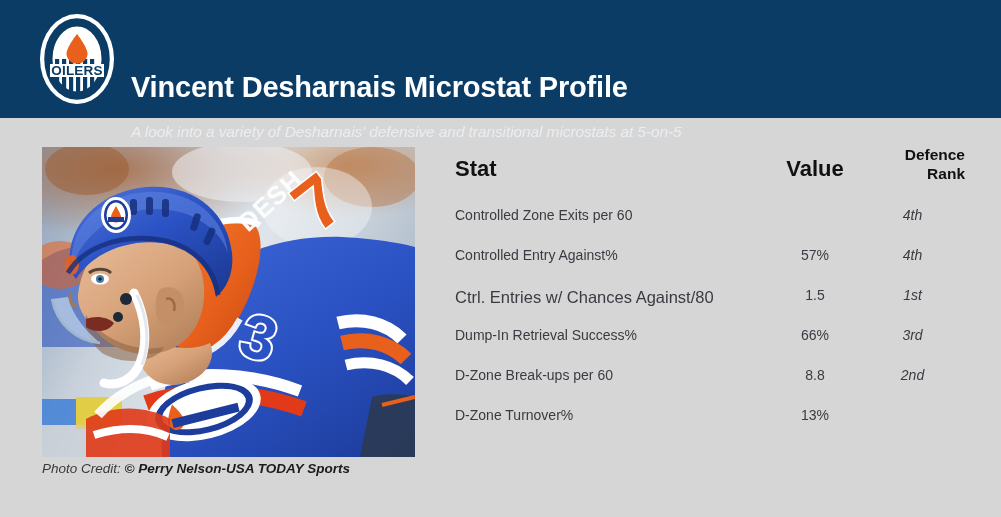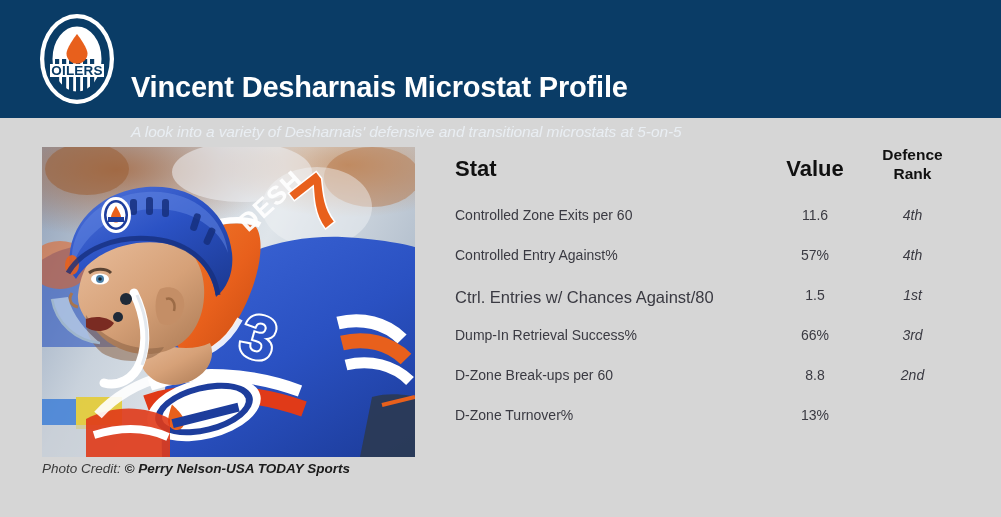--- a/index.html
+++ b/index.html
@@ -70,21 +70,21 @@
   .th {
     position: absolute;
     font-weight: bold;
     color: #111111;
     font-size: 22px;
     line-height: 25px;
   }
   .th-stat  { left: 0px;   top: 10px; text-align: left; }
   .th-value { left: 310px; top: 10px; width: 100px; text-align: center; }
   .th-rank  {
-    left: 405px; top: -1px; width: 105px; text-align: center;
+    left: 405px; top: -1px; width: 105px; text-align: right;
     font-size: 15.5px; line-height: 19px; font-weight: bold;
   }
 
   .row { position: relative; height: 40px; }
   .cell {
     position: absolute;
     color: #3a3a42;
     font-size: 14px;
     line-height: 22px;
     white-space: nowrap;
@@ -303,21 +303,20 @@
       <div class="th th-stat">Stat</div>
       <div class="th th-value">Value</div>
       <div class="th th-rank">
         <div>Defence</div>
         <div>Rank</div>
       </div>
     </div>
 
     <div class="row">
       <div class="cell c-stat">Controlled Zone Exits per 60</div>
-      <div class="cell c-value">11.6</div>
       <div class="cell c-rank">4th</div>
     </div>
 
     <div class="row">
       <div class="cell c-stat">Controlled Entry Against%</div>
       <div class="cell c-value">57%</div>
       <div class="cell c-rank">4th</div>
     </div>
 
     <div class="row small">

